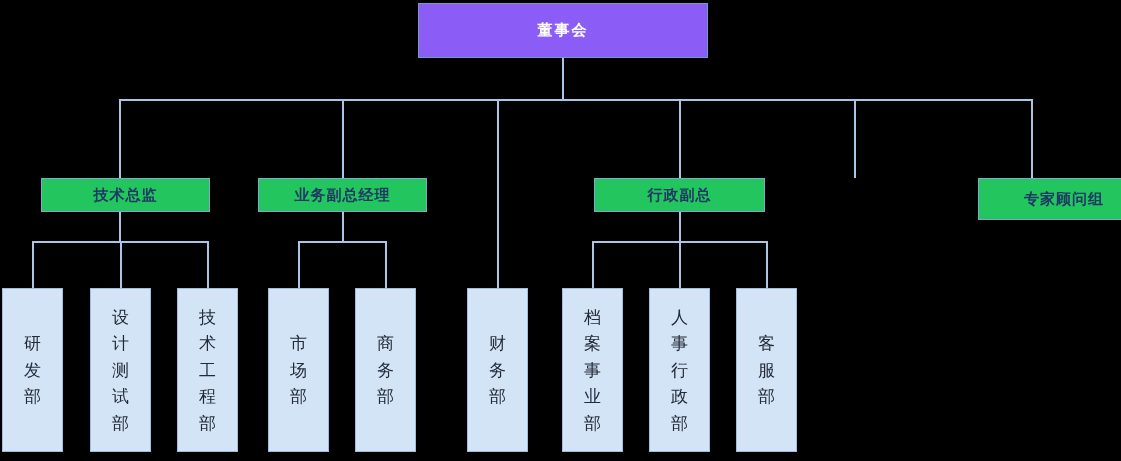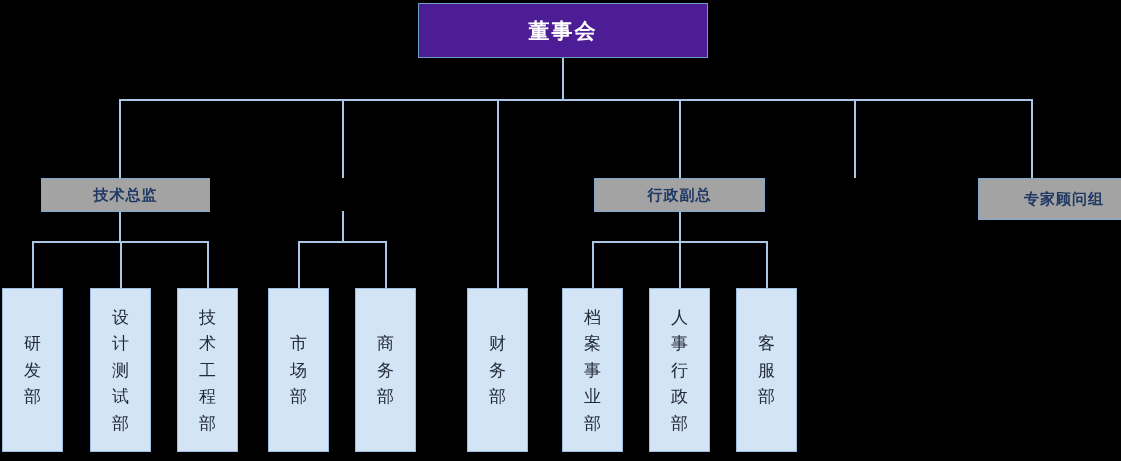--- a/index.html
+++ b/index.html
@@ -28,30 +28,30 @@
   .node {
     position: absolute;
     box-sizing: border-box;
     display: flex;
     align-items: center;
     justify-content: center;
     text-align: center;
   }
 
   .node-root {
-    background: #4c1d95;
+    background: #8b5cf6;
     border: 1px solid #6E9DC6;
     color: #FFFFFF;
     font-weight: bold;
-    font-size: 21px;
+    font-size: 15px;
     letter-spacing: 2px;
   }
 
   .node-l2 {
-    background: #a3a3a3;
+    background: #22c55e;
     border: 1px solid #7FA8D0;
     color: #1F3864;
     font-weight: bold;
     font-size: 15px;
     letter-spacing: 1px;
   }
 
   .node-leaf {
     background: #D4E4F7;
     border: 1px solid #9DBEDF;
@@ -106,20 +106,23 @@
   <div class="conn conn-v" style="left:766px; top:241px; height:47px;"></div>
 
   <div class="node node-root" style="left:418px; top:3px; width:290px; height:55px;">
     <span>董事会</span>
   </div>
 
   <div class="node node-l2" style="left:41px; top:178px; width:169px; height:34px;">
     <span>技术总监</span>
   </div>
 
+  <div class="node node-l2" style="left:258px; top:178px; width:169px; height:34px;">
+    <span>业务副总经理</span>
+  </div>
 
   <div class="node node-l2" style="left:594px; top:178px; width:171px; height:34px;justify-content:center;">
     <span>行政副总</span>
   </div>
 
 
   <div class="node node-l2" style="left:978px; top:178px; width:172px; height:42px;">
     <span>专家顾问组</span>
   </div>
 

